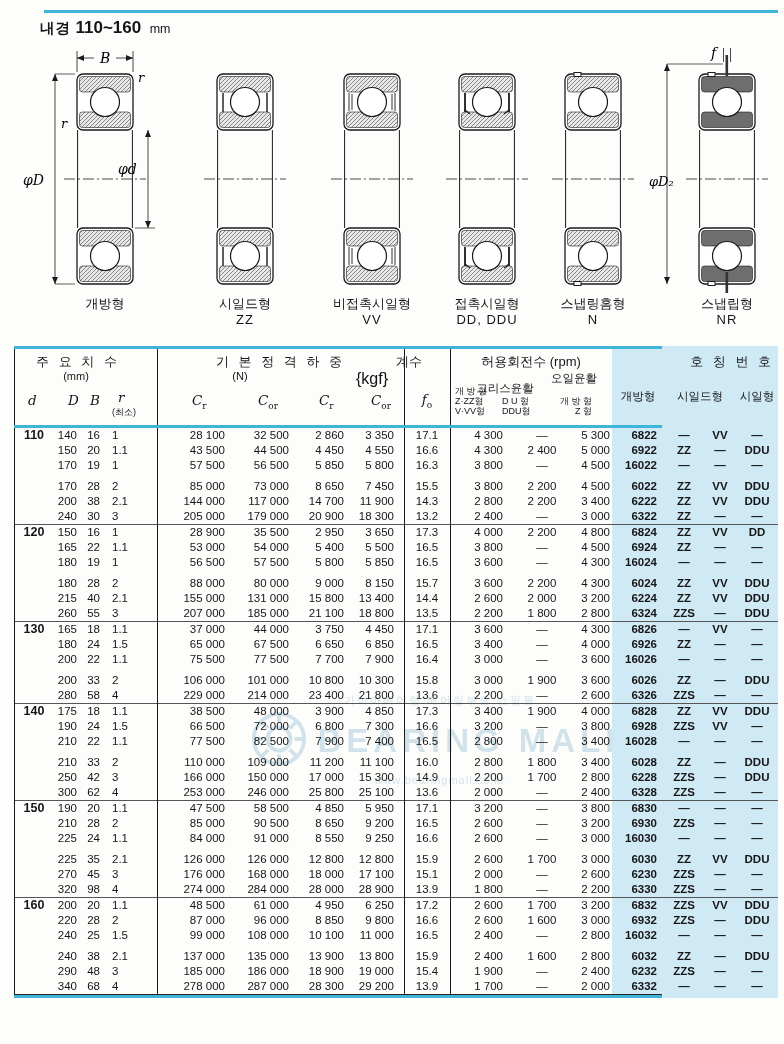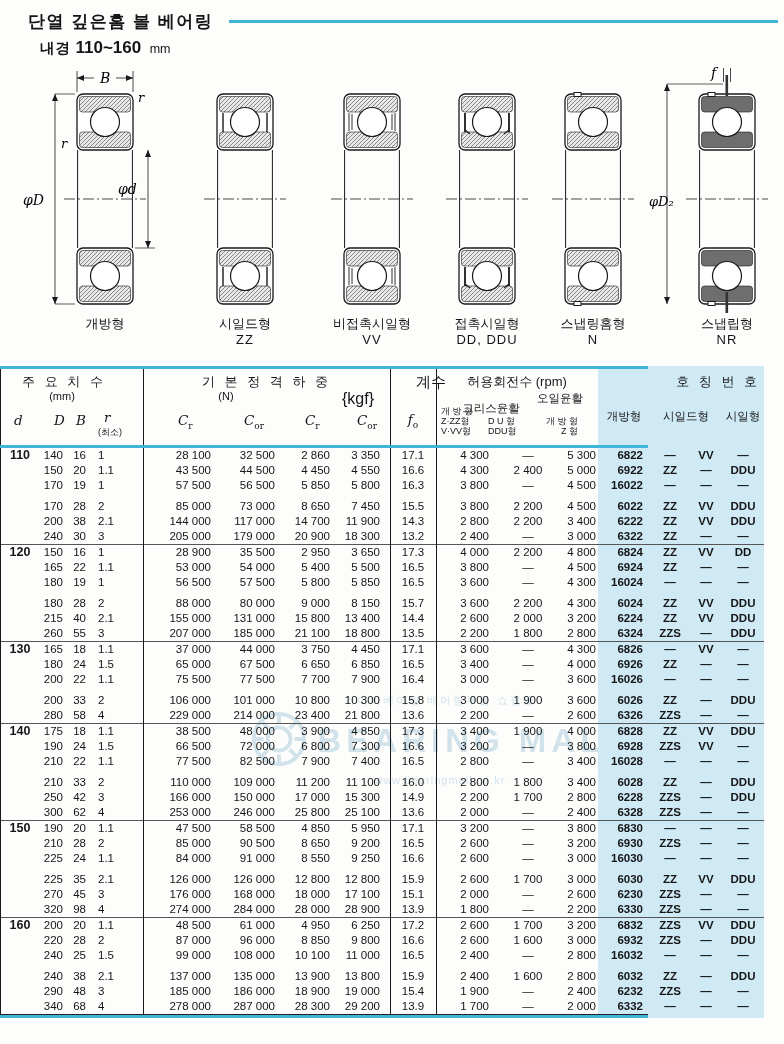--- a/index.html
+++ b/index.html
@@ -15,21 +15,21 @@
   .sub-n{font-size:17px;font-weight:700;margin-left:0}
   .sub-u{font-size:12.5px;margin-left:4px}
 
   
   .diagrams{position:relative;height:296px;margin-top:2px}
   .diag{position:absolute;top:0}
   .dlabel{position:absolute;top:256px;width:150px;text-align:center;font-size:13px;line-height:16px}
   .dlabel .code{font-size:13px;letter-spacing:1px}
 
   
-  .tw{position:relative;margin:10px 0 0 0;width:648px}
+  .tw{position:relative;margin:10px 0 0 14px;width:648px}
   .bluebg{position:absolute;left:598px;top:0;bottom:0;width:166px;background:#cfe9f5;z-index:0}
   .vl{position:absolute;top:0;bottom:0;width:1px;background:#1a1a1a;z-index:2}
   .vl0{left:0}.vl1{left:143px}.vl2{left:390px}.vl3{left:436px}
   .cyanline{position:relative;height:3px;background:#3FB6D9;z-index:3}
   .blackline{position:relative;height:1px;background:#222;z-index:3}
   .thead{position:relative;height:76px;z-index:1;font-size:13px}
   .hl{position:absolute;white-space:nowrap}
   .ctr{text-align:center}
   .ser{font-family:"DejaVu Serif","Liberation Serif",serif;font-style:italic;font-size:13.5px}
   .ser sub{font-style:normal;font-size:9px}
@@ -51,21 +51,20 @@
       color:#7fb0c9;opacity:.34;z-index:0;pointer-events:none}
   .wm-l1{font-size:11px;letter-spacing:2px}
   .wm-row{display:flex;align-items:center;justify-content:center;margin-top:2px}
   .wm-brand{font-size:33px;font-weight:700;letter-spacing:5px}
   .wm-url{font-size:11px;letter-spacing:1px;margin-top:2px}
 </style>
 </head>
 <body>
 
 <div class="titlerow">
-  <span class="title">단열 깊은홈 볼 베어링</span>
   <div class="titleline"></div>
 </div>
 <div class="subtitle">
   <span class="sub-k">내경</span>
   <span class="sub-n">110~160</span>
   <span class="sub-u">mm</span>
 </div>
 
 <div class="wm">
   <div class="wm-l1">가이아베어링 베어링부품 쇼핑몰</div>
@@ -292,21 +291,21 @@
     <div class="hl small9" style="left:98px;top:58px">(최소)</div>
 
     <div class="hl ctr ls3" style="left:143px;width:247px;top:4px">기 본 정 격 하 중</div>
     <div class="hl ctr" style="left:196px;width:60px;top:21px;font-size:11px">(N)</div>
     <div class="hl ctr" style="left:328px;width:60px;top:21px;font-size:16px">{kgf}</div>
     <div class="hl ser" style="left:178px;top:43px">C<sub>r</sub></div>
     <div class="hl ser" style="left:244px;top:43px">C<sub>or</sub></div>
     <div class="hl ser" style="left:305px;top:43px">C<sub>r</sub></div>
     <div class="hl ser" style="left:357px;top:43px">C<sub>or</sub></div>
 
-    <div class="hl ctr" style="left:408px;width:46px;top:4px;font-size:15px">계수</div>
+    <div class="hl ctr" style="left:372px;width:46px;top:4px;font-size:13px">계수</div>
     <div class="hl ser ctr" style="left:390px;width:46px;top:42px">f<sub>o</sub></div>
 
     <div class="hl ctr" style="left:436px;width:162px;top:4px">허용회전수 (rpm)</div>
     <div class="hl ctr" style="left:436px;width:110px;top:32px;font-size:11.5px">그리스윤활</div>
     <div class="hl ctr" style="left:530px;width:60px;top:22px;font-size:11.5px">오일윤활</div>
     <div class="hl small9" style="left:441px;top:37px">
       <div>개 방 형</div>
         <div>Z·ZZ형</div>
         <div>V·VV형</div>
     </div>

